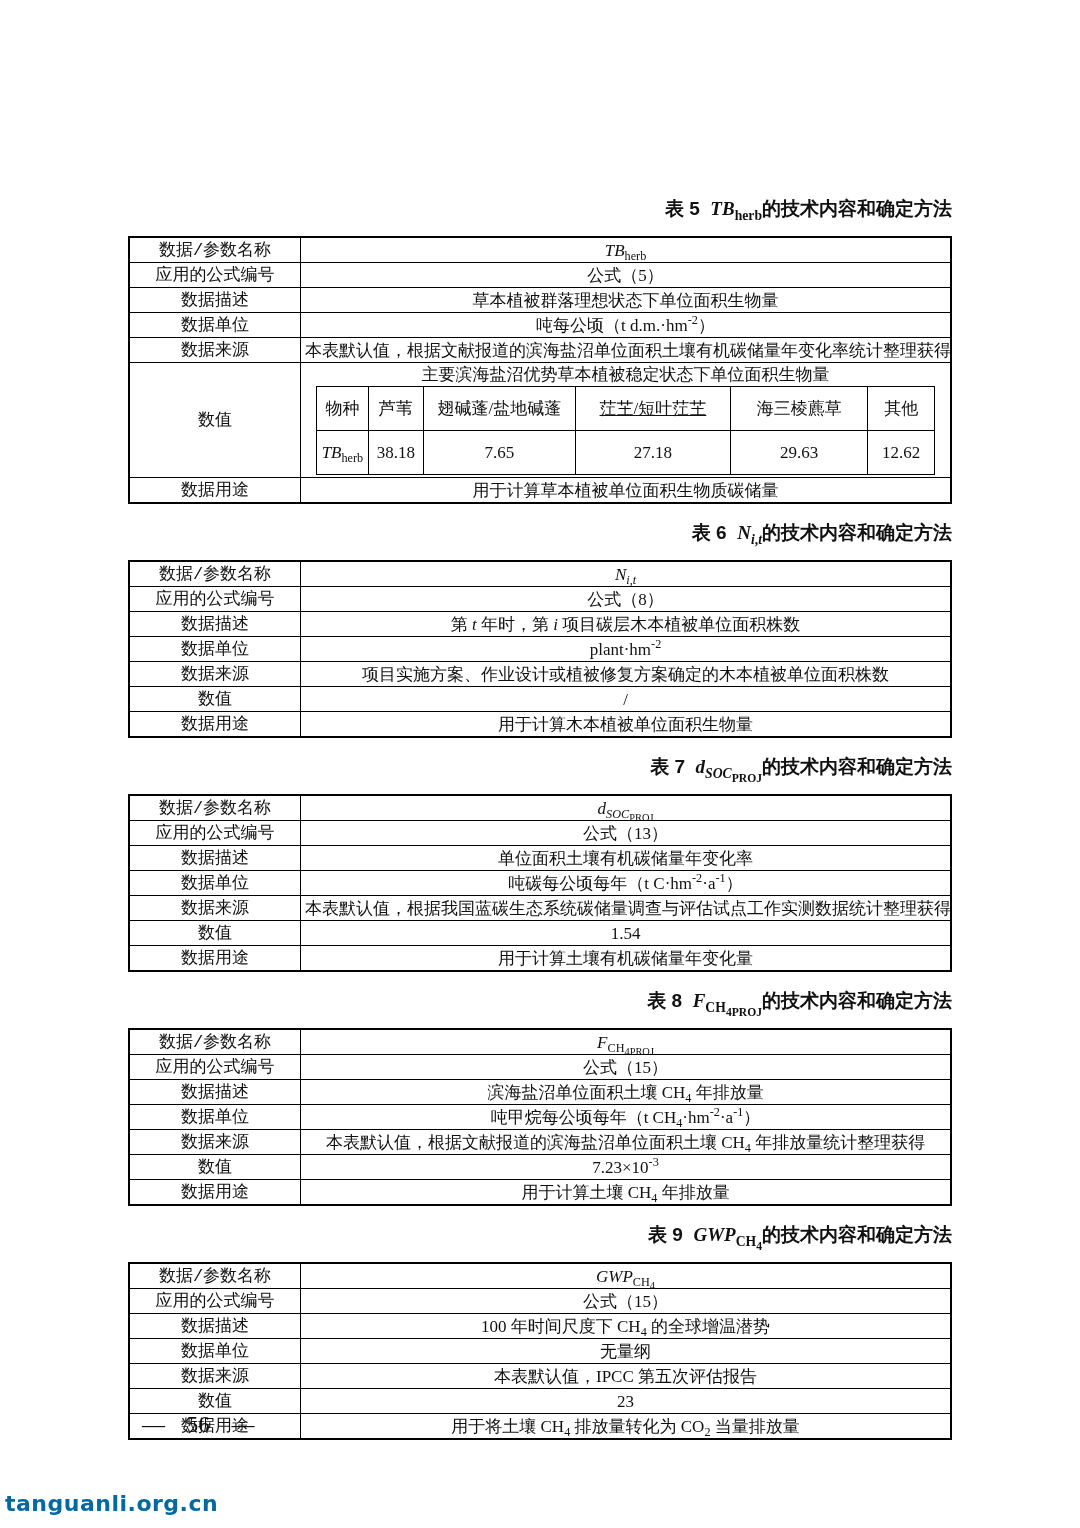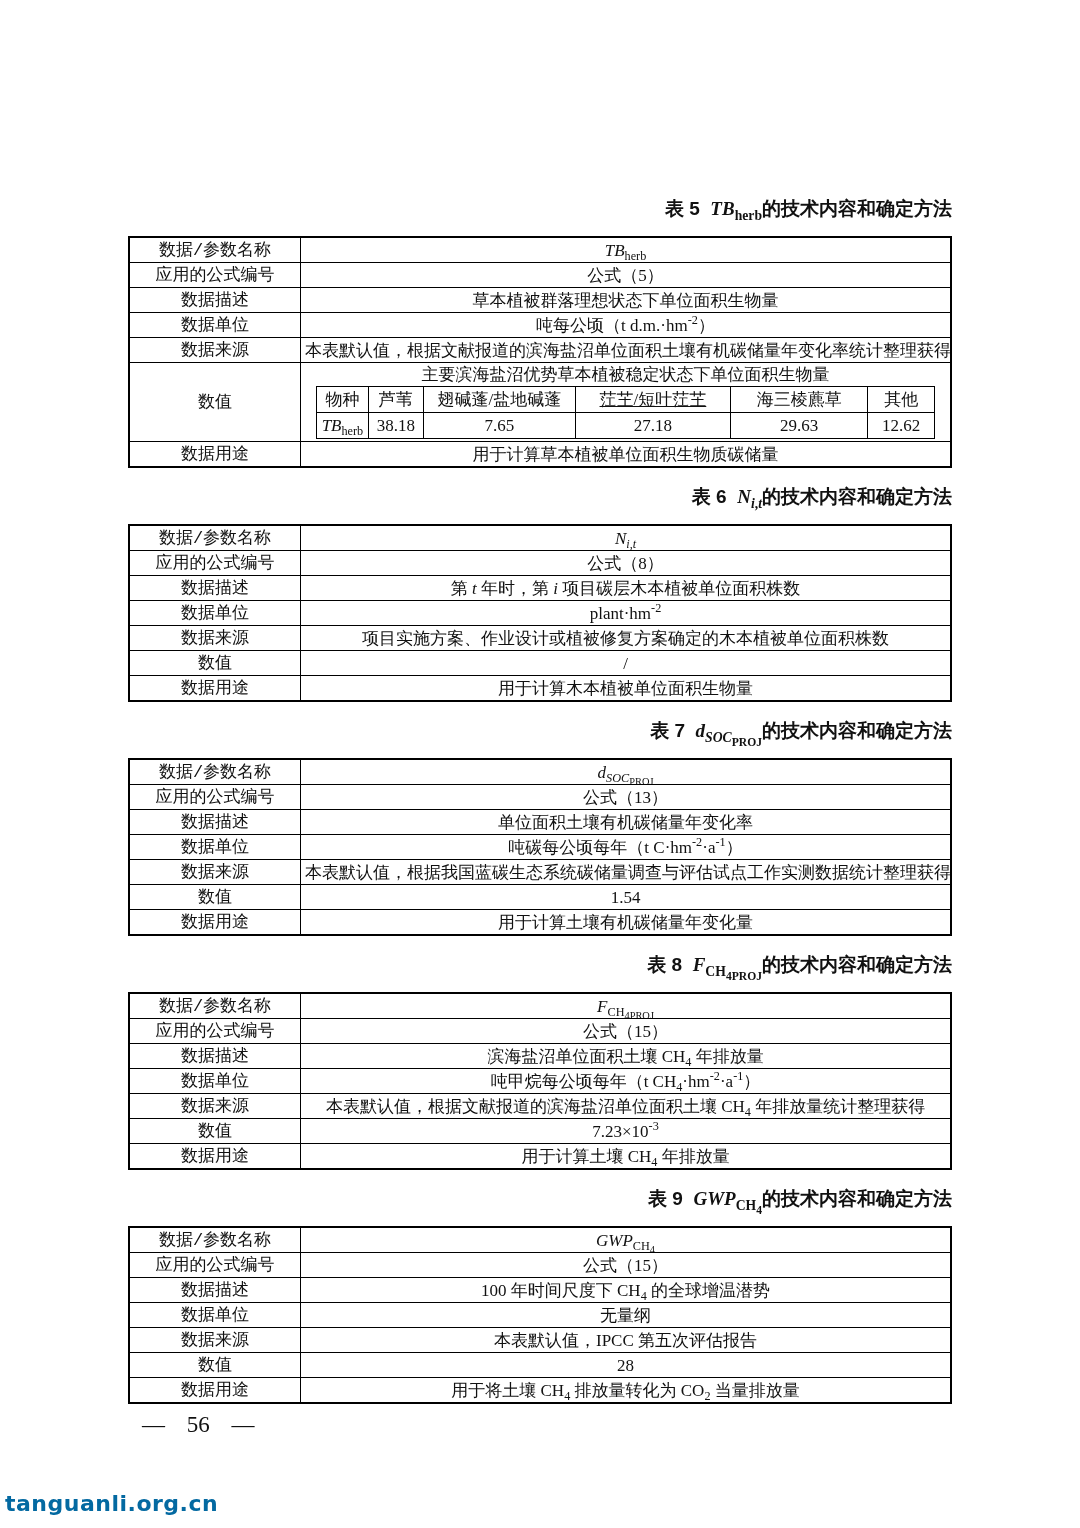--- a/index.html
+++ b/index.html
@@ -29,21 +29,21 @@
   sub{font-size:0.72em;line-height:0;}
   sup{font-size:0.72em;line-height:0;}
   sub sub{font-size:0.85em;}
   .nested-header{height:22px;line-height:22px;text-align:center;}
   table.species{
     width:calc(100% - 22px);margin:0 auto 1px auto;border-collapse:collapse;
     font-size:17px;table-layout:fixed;
   }
   table.species td{
     border:1px solid #000;height:25px;line-height:24px;text-align:center;
-    padding:0 2px;white-space:nowrap;overflow:hidden;margin-left:34px;
+    padding:9px 2px;white-space:nowrap;overflow:hidden;margin-left:34px;
   }
   .sp-c0{width:8%;} .sp-c1{width:8.5%;} .sp-c2{width:25%;}
   .sp-c3{width:25.5%;text-decoration:underline;} .sp-c4{width:22.5%;} .sp-c5{width:10.5%;}
   .page-number{
     position:absolute;left:142px;top:1412px;font-size:23px;word-spacing:16px;
     font-family:"Liberation Serif","DejaVu Serif",serif;
   }
   .watermark{
     position:absolute;left:5px;top:1491px;
     font-family:"DejaVu Sans","Liberation Sans",sans-serif;
@@ -231,21 +231,21 @@
     <tr>
       <td class="lbl">数据单位</td>
       <td>无量纲</td>
     </tr>
     <tr>
       <td class="lbl">数据来源</td>
       <td>本表默认值，IPCC 第五次评估报告</td>
     </tr>
     <tr>
       <td class="lbl">数值</td>
-      <td>28</td>
+      <td>23</td>
     </tr>
     <tr>
       <td class="lbl">数据用途</td>
       <td>用于将土壤 CH<sub>4</sub> 排放量转化为 CO<sub>2</sub> 当量排放量</td>
     </tr>
   </tbody>
     </table>
 
 </div>
 

